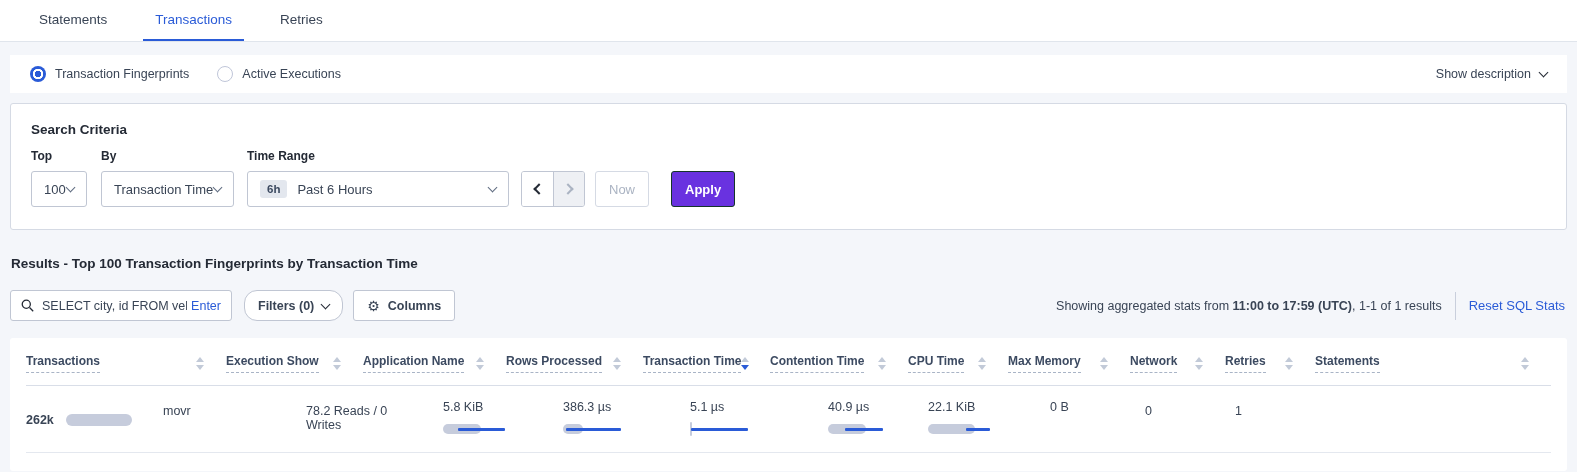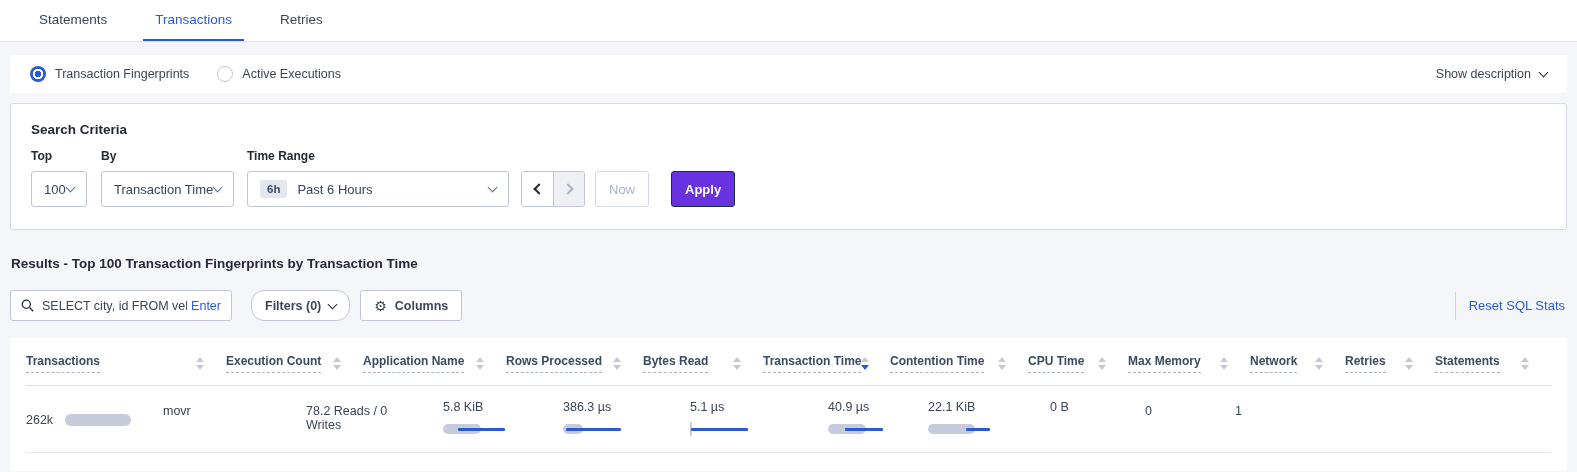--- a/index.html
+++ b/index.html
@@ -97,21 +97,21 @@
   .search-box input {
     border:none; outline:none; flex:1; min-width:0; font-family:"Liberation Sans",sans-serif;
     font-size:12.5px; color:#394455; margin-left:8px; background:transparent;
   }
   .enter-btn { font-size:12.5px; color:#2a5bd7; cursor:pointer; margin-left:4px; }
   .ctl-btn {
     height:31px; border:1px solid #c0c6d3; border-radius:3px; background:#fff;
     display:flex; align-items:center; padding:0 13px; cursor:pointer;
     font-size:12.5px; font-weight:bold; color:#394455; gap:8px;
   }
-  .filters-btn { margin-left:19px;border-radius:13px; }
+  .filters-btn { margin-left:12px;border-radius:13px; }
   .columns-btn { margin-left:10px; }
   .gear { font-size:14px; font-weight:normal; color:#394455; }
   .stats-text { font-size:12.5px; color:#394455; }
   .stats-text b { font-weight:bold; }
   .v-divider { width:1px; height:28px; background:#c9cfdc; margin:0 13px; }
   .reset-link { font-size:13px; color:#2a5bd7; cursor:pointer; margin-right:2px; }
 
   
   .table-card {
     margin:17px 10px 0 10px; background:#fff; border-radius:3px; padding:0 16px 18px 16px;
@@ -134,21 +134,21 @@
   .td { padding:14px 22px 16px 0; font-size:12.5px; color:#394455; }
 
   .c1 { width:200px; } .c2 { width:137px; } .c3 { width:143px; } .c4 { width:137px; }
   .c5 { width:120px; } .c6 { width:127px; } .c7 { width:138px; } .c8 { width:100px; }
   .c9 { width:122px; } .c10 { width:95px; } .c11 { width:90px; } .c12 { flex:1; }
 
   .sql-link {
     font-family:"DejaVu Sans Mono", monospace; font-size:11.5px; font-weight:bold;
     color:#2a5bd7; line-height:20px; cursor:pointer; width:170px; word-break:break-word;
   }
-  .count-cell { display:flex; align-items:center; gap:12px; padding-top:18px; }
+  .count-cell { display:flex; align-items:center; gap:12px; padding-top:18px;font-weight:bold; }
   .cell-value { margin-bottom:8px; }
   .barchart { position:relative; height:14px; width:90px; }
   .pill { position:absolute; left:0; background:#c6ccdc; border-radius:5px; height:10px; top:2px; }
   .pill.inline { position:static; height:12px; border-radius:6px; }
   .line { position:absolute; height:3px; top:5.5px; background:#2a5bd7; border-radius:1px; }
   .plain-cell { padding-top:18px; }
 </style>
 </head>
 <body>
 
@@ -225,56 +225,50 @@
   </div>
   <div class="ctl-btn filters-btn">
     <span>Filters (0)</span>
     <span class="chev dark"></span>
   </div>
   <div class="ctl-btn columns-btn">
     <span class="gear">⚙</span>
     <span>Columns</span>
   </div>
   <div class="spacer"></div>
+  <div class="stats-text"><span>Showing aggregated stats from </span><b>11:00 to 17:59 (UTC)</b><span>, 1-1 of 1 results</span></div>
   <div class="v-divider"></div>
   <div class="reset-link">Reset SQL Stats</div>
 </div>
 
 <div class="table-card">
   <div class="thead">
     <div class="th c1">
       <span class="th-label">Transactions</span>
       <span class="sort">
           <span class="tri-up"></span>
           <span class="tri-down"></span>
         </span>
     </div>
     <div class="th c2">
-      <span class="th-label">Execution Count</span>
+      <span class="th-label">Execution Show</span>
       <span class="sort">
           <span class="tri-up"></span>
           <span class="tri-down"></span>
         </span>
     </div>
     <div class="th c3">
       <span class="th-label">Application Name</span>
       <span class="sort">
           <span class="tri-up"></span>
           <span class="tri-down"></span>
         </span>
     </div>
     <div class="th c4">
       <span class="th-label">Rows Processed</span>
-      <span class="sort">
-          <span class="tri-up"></span>
-          <span class="tri-down"></span>
-        </span>
-    </div>
-    <div class="th c5">
-      <span class="th-label">Bytes Read</span>
       <span class="sort">
           <span class="tri-up"></span>
           <span class="tri-down"></span>
         </span>
     </div>
     <div class="th c6 sorted">
       <span class="th-label">Transaction Time</span>
       <span class="sort">
           <span class="tri-up"></span>
           <span class="tri-down"></span>

